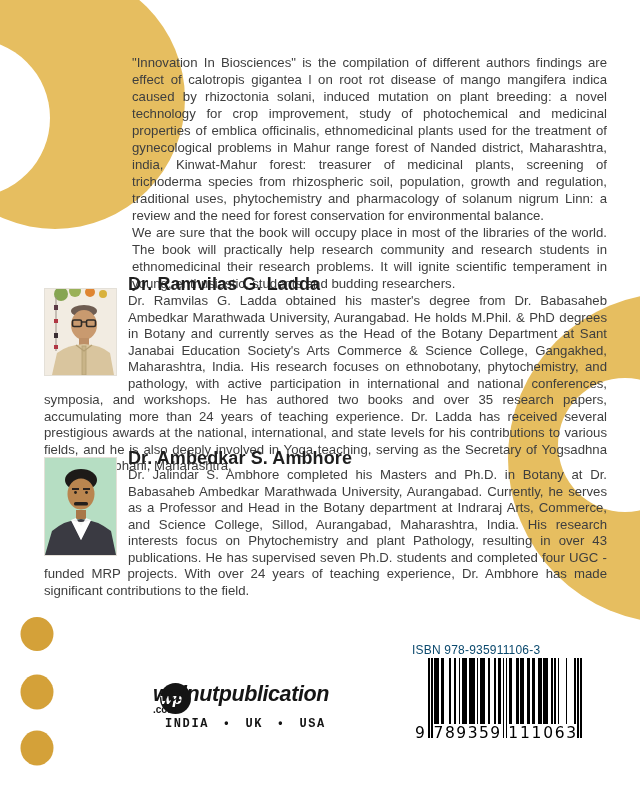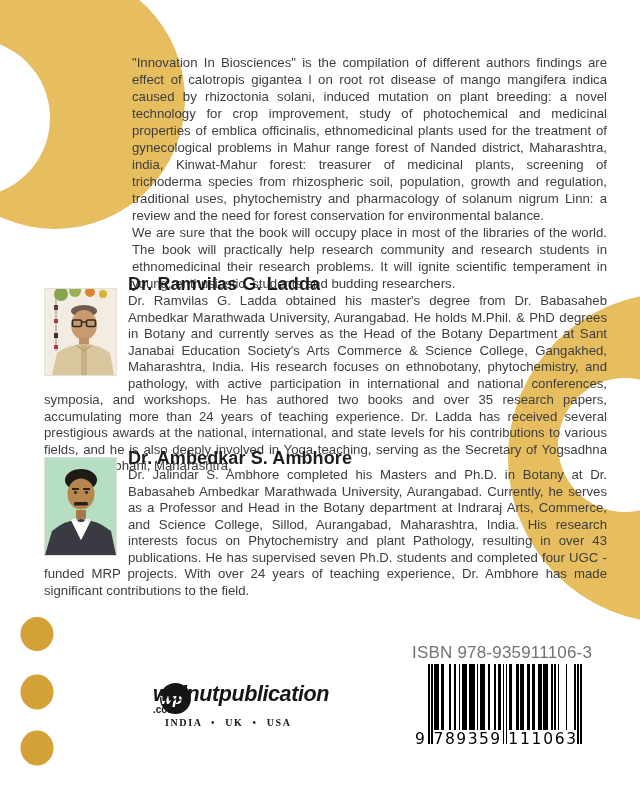--- a/index.html
+++ b/index.html
@@ -20,25 +20,25 @@
   .photo2{margin-top:7px;margin-bottom:3px;}
   
   .publisher{left:117px;top:681px;width:212px;height:50px;}
   .logo-circle{position:absolute;left:0;top:2px;width:31px;height:31px;border-radius:50%;
                background:#151515;color:#fff;display:flex;align-items:center;justify-content:flex-start;
                font-family:"DejaVu Serif",serif;font-style:italic;font-weight:bold;font-size:14px;margin-left:43px;}
   .pub-name{position:absolute;left:36px;top:1px;width:176px;font-size:21.5px;font-weight:bold;
             letter-spacing:-0.4px;color:#151515;white-space:nowrap;font-style:italic;}
   .pub-com{position:absolute;left:36px;top:23px;width:166px;text-align:left;font-size:10px;
            font-weight:bold;color:#151515;}
-  .pub-countries{position:absolute;left:48px;top:36px;font-size:10px;font-weight:bold;
-                 font-family:Liberation Serif, serif;color:#151515;letter-spacing:1.6px;word-spacing:5px;white-space:nowrap;}
+  .pub-countries{position:absolute;left:48px;top:36px;font-size:12px;font-weight:bold;
+                 font-family:Liberation Mono, monospace;color:#151515;letter-spacing:1.6px;word-spacing:5px;white-space:nowrap;}
   
   .barcode-block{left:412px;top:643px;width:176px;}
-  .isbn-line{margin:0;text-align:left;font-size:17px;color:#737373;letter-spacing:.2px;white-space:nowrap;}
+  .isbn-line{margin:0;text-align:left;font-size:12px;color:#0c4a6e;letter-spacing:.2px;white-space:nowrap;}
   #barcode-svg{display:block;margin-top:1px;}
   #barcode-svg text{font-family:"DejaVu Sans",sans-serif;font-size:15.5px;fill:#000;}
 </style>
 </head>
 <body>
 
 <div class="cover">
 
   <svg class="bg" width="640" height="800" viewBox="0 0 640 800">
     <circle cx="55" cy="99" r="130" fill="#E6BE60"></circle>

